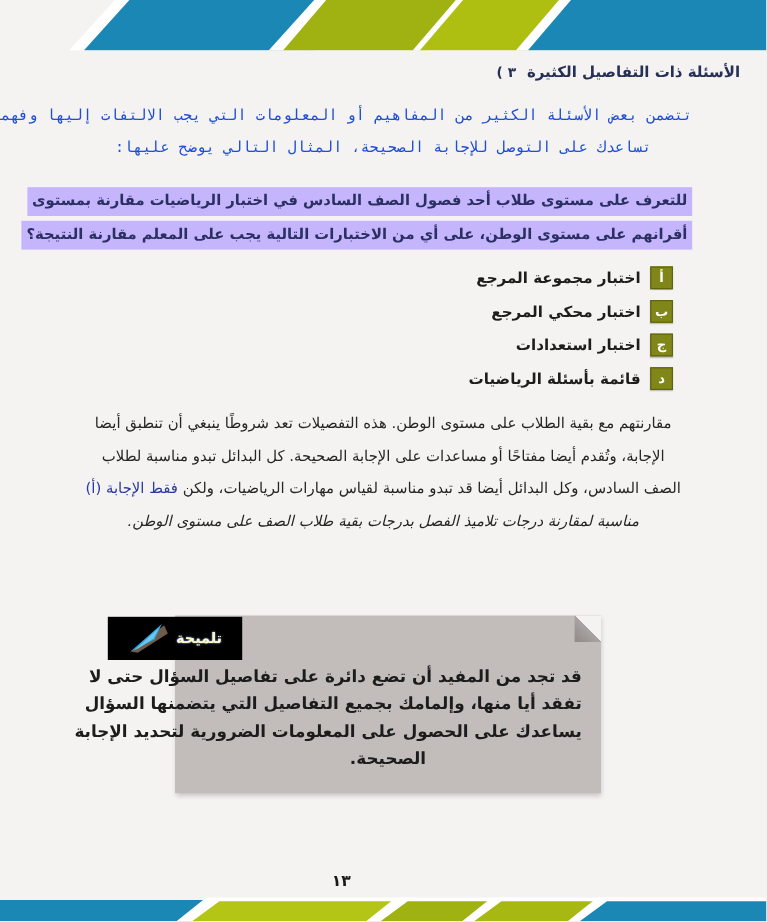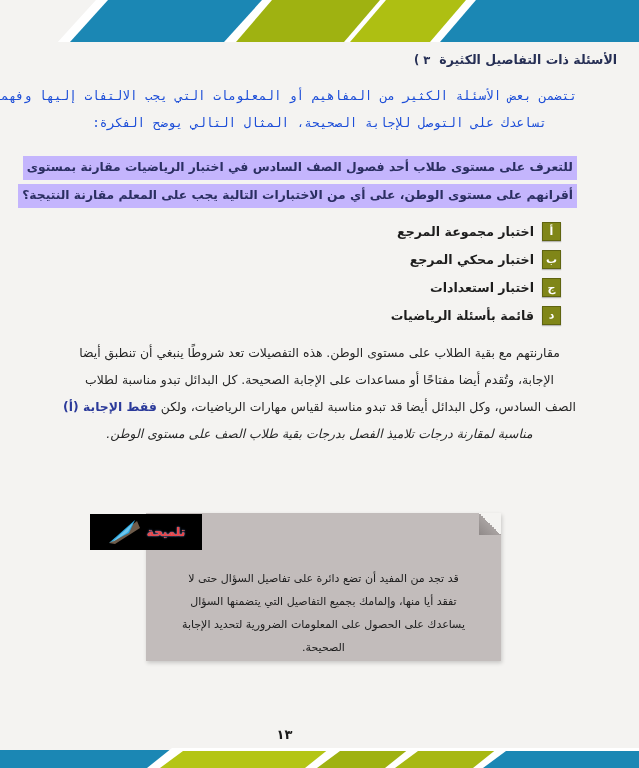--- a/index.html
+++ b/index.html
@@ -161,21 +161,21 @@
   .explain-para .ln {
     display: block;
     white-space: nowrap;
   }
   .explain-para .ln.last {
     text-align: center;
     font-style: italic;
   }
   .blue-em {
     color: #2b3a9a;
-    font-weight: bold;
+    font-weight: normal;
     margin-top: 12px;
   }
 
   
   .tip-wrap {
     position: absolute;
     top: 513px;
     right: 138px;
     width: 355px;
     height: 148px;
@@ -202,42 +202,42 @@
     height: 36px;
     background: #000000;
     display: flex;
     flex-direction: row;
     align-items: center;
     justify-content: center;
     gap: 6px;
     overflow: hidden;
   }
   .tip-tab-label {
-    color: #ef4444;
+    color: #fef9c3;
     font-size: 12px;
     font-weight: bold;
     letter-spacing: 0.5px;
     text-shadow: 0 0 1px #8fa8d8, 0 0 2px #6a86c8;
     z-index: 2;
   }
   .tip-arrow {
     position: relative;
     width: 34px;
     height: 26px;
     z-index: 2;
   }
   .tip-body {
     position: absolute;
-    top: 54px;
+    top: 40px;
     right: 16px;
     left: 16px;
     direction: rtl;
     text-align: center;
-    font-size: 11px;
-    font-weight: normal;
+    font-size: 14px;
+    font-weight: bold;
     line-height: 23px;
     color: #1c1c1c;
   }
   .tip-body .ln {
     display: block;
     white-space: nowrap;
   }
 
   
   .page-number {
@@ -272,21 +272,21 @@
     </svg>
   </div>
 
   <div class="section-title-row">
     <span class="section-title">الأسئلة ذات التفاصيل الكثيرة</span>
     <span class="section-number">٣ )</span>
   </div>
 
   <div class="intro-para">
     <span class="ln">تتضمن بعض الأسئلة الكثير من المفاهيم أو المعلومات التي يجب الالتفات إليها وفهمها  لكي</span>
-    <span class="ln">تساعدك على التوصل للإجابة الصحيحة، المثال التالي يوضح الفكرة:</span>
+    <span class="ln">تساعدك على التوصل للإجابة الصحيحة، المثال التالي يوضح عليها:</span>
   </div>
 
   <div class="question-block">
     <div><span class="q-line">للتعرف على مستوى طلاب أحد فصول الصف السادس في اختبار الرياضيات مقارنة بمستوى</span></div>
     <div><span class="q-line second">أقرانهم على مستوى الوطن، على أي من الاختبارات التالية يجب على المعلم مقارنة النتيجة؟</span></div>
   </div>
 
   <div class="options">
     <div class="option-row">
       <span class="option-badge">أ</span>

